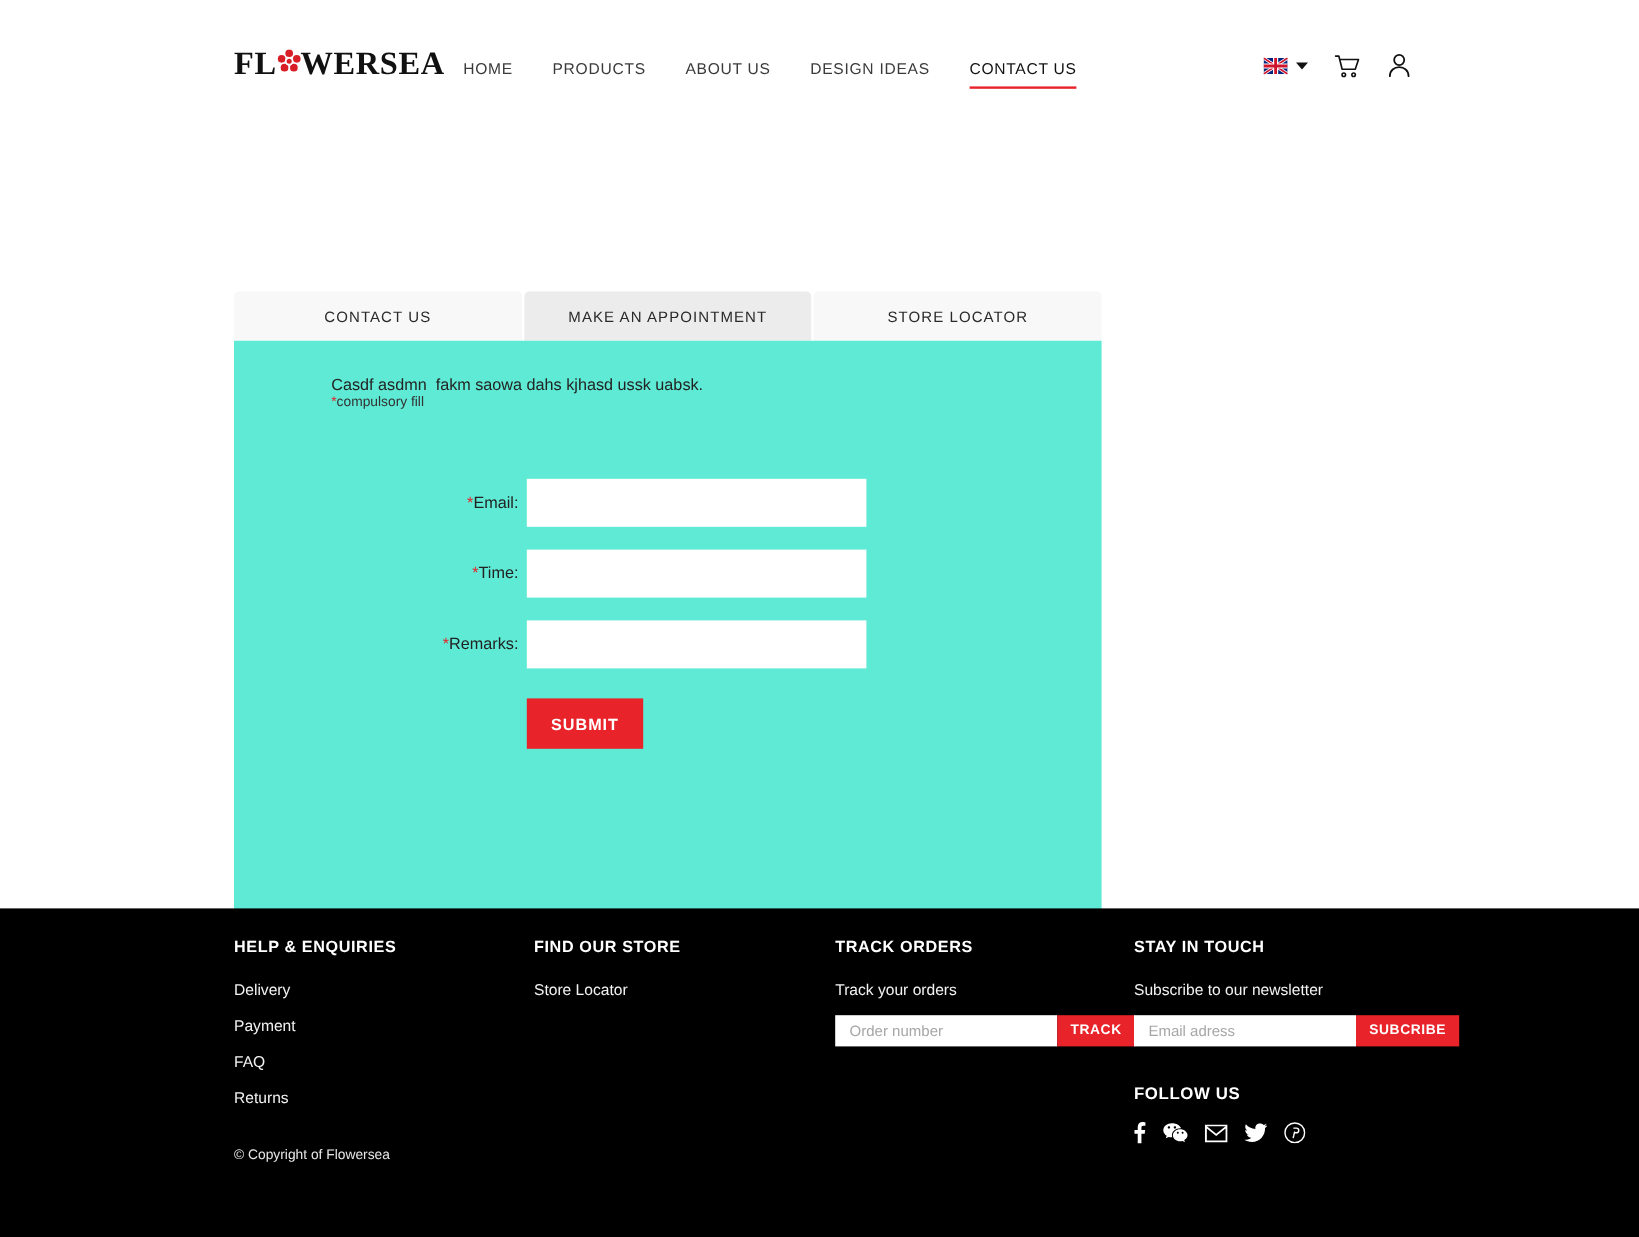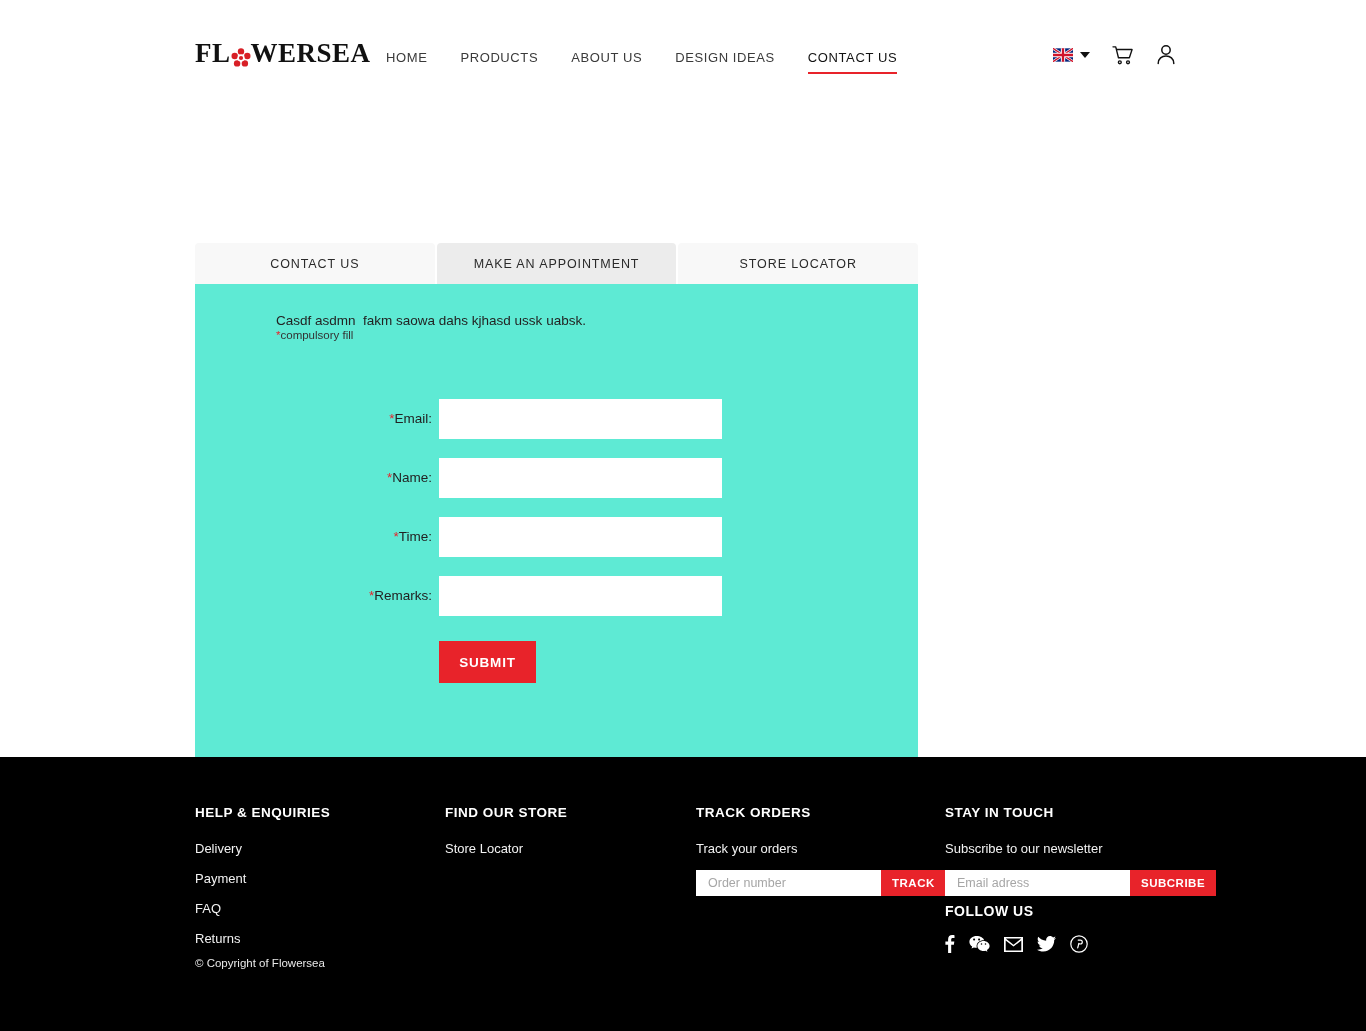--- a/index.html
+++ b/index.html
@@ -23,21 +23,21 @@
   .logo {
     position: absolute;
     left: 195px;
     top: 40px;
     font-family: "Liberation Serif", serif;
     font-weight: bold;
     font-size: 27px;
     letter-spacing: 0.5px;
     color: #111111;
     display: flex;
-    align-items: flex-end;
+    align-items: flex-start;
     line-height: 1;
     white-space: nowrap;
   }
   .logo .rose { display: inline-flex; margin: 0 0px; position: relative; top: 1px; }
 
   .mainnav {
     position: absolute;
     left: 386px;
     top: 50px;
     display: flex;
@@ -173,21 +173,21 @@
     cursor: pointer;
   }
 
   
   .footer {
     position: relative;
     height: 274px;
     background: #000000;
     color: #ffffff;
   }
-  .fcol { position: absolute; top: 48px; }
+  .fcol { position: absolute; top: 24px; }
   .fcol.c1 { left: 195px; }
   .fcol.c2 { left: 445px; }
   .fcol.c3 { left: 696px; }
   .fcol.c4 { left: 945px; }
   .fhead {
     font-size: 13.5px;
     font-weight: bold;
     letter-spacing: 0.5px;
     margin-bottom: 21px;
     white-space: nowrap;
@@ -331,26 +331,20 @@
 
     <form class="formrows">
 
       <div class="formrow">
         <div class="flabel">
           <span class="star">*</span><span>Email:</span>
         </div>
         <input class="finput" type="text" placeholder="" style="">
       </div>
 
-      <div class="formrow">
-        <div class="flabel">
-          <span class="star">*</span><span>Name:</span>
-        </div>
-        <input class="finput" type="text" placeholder="" style="">
-      </div>
 
       <div class="formrow">
         <div class="flabel">
           <span class="star">*</span><span>Time:</span>
         </div>
         <input class="finput" type="text" placeholder="" style="">
       </div>
 
 
       <div class="formrow">

